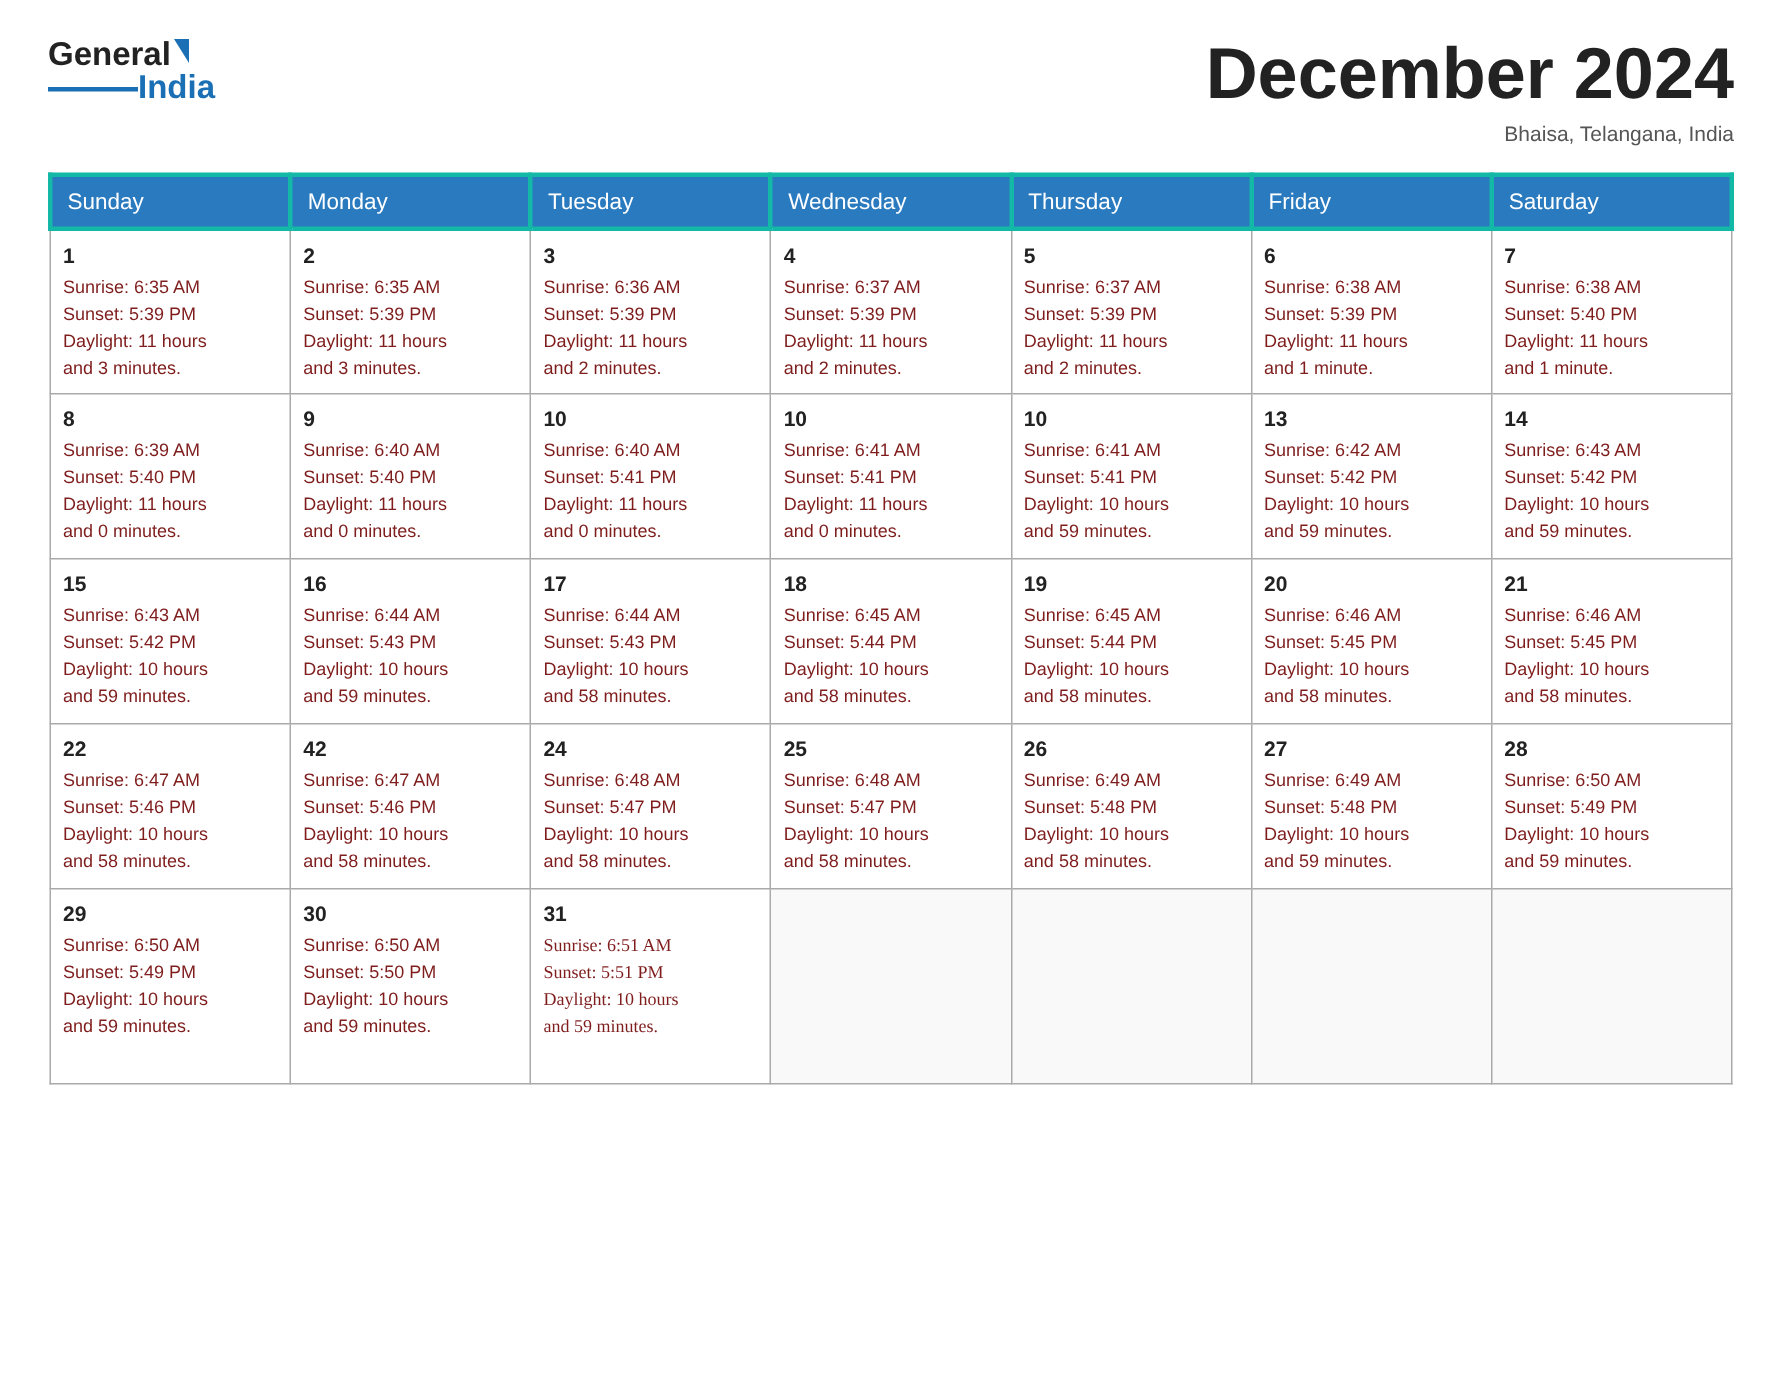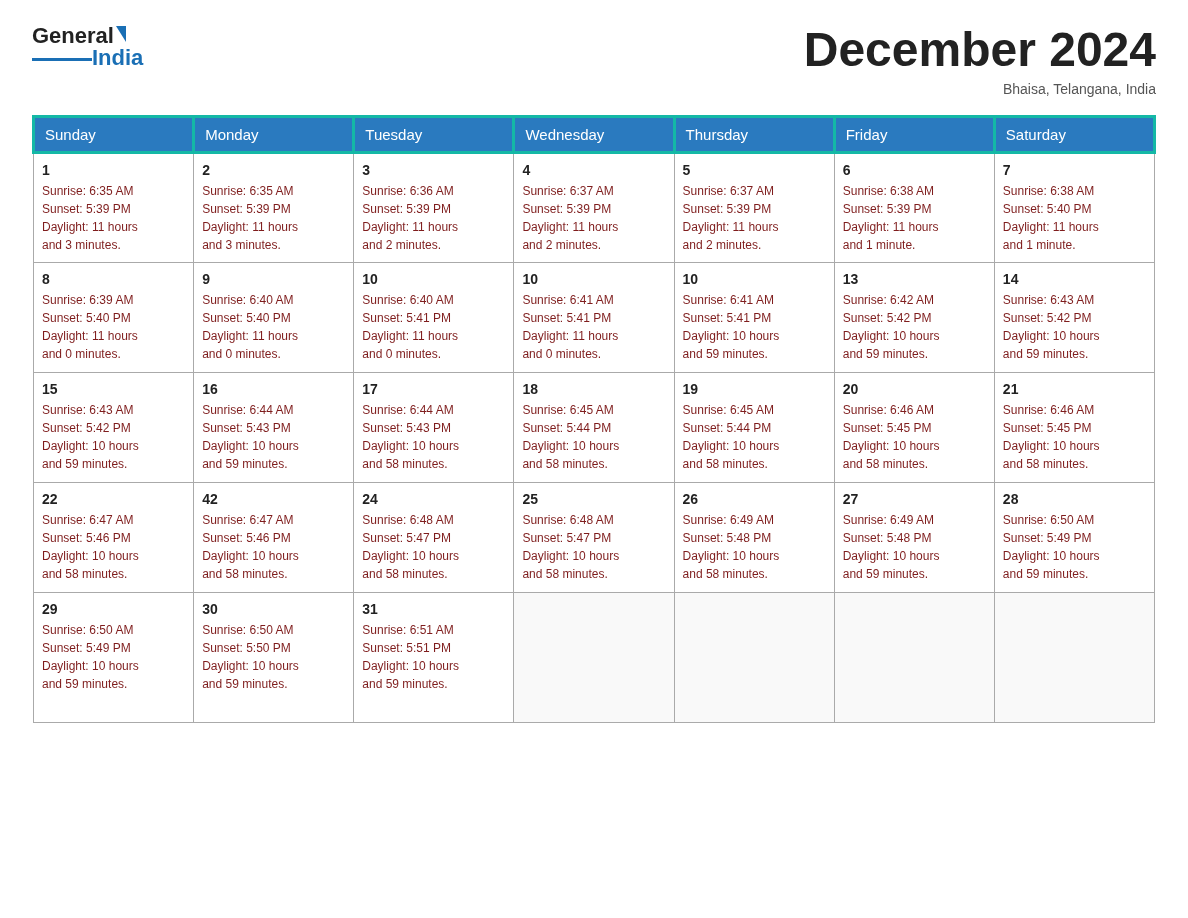--- a/index.html
+++ b/index.html
@@ -243,21 +243,21 @@
       </tr>
       <tr>
         <td><span class="day-num">29</span><span class="day-info" style="white-space: pre-line;">Sunrise: 6:50 AM
 Sunset: 5:49 PM
 Daylight: 10 hours
 and 59 minutes.</span></td>
         <td><span class="day-num">30</span><span class="day-info" style="white-space: pre-line;">Sunrise: 6:50 AM
 Sunset: 5:50 PM
 Daylight: 10 hours
 and 59 minutes.</span></td>
-        <td><span class="day-num">31</span><span class="day-info" style="white-space: pre-line;">Sunrise: 6:51 AM
+        <td><span class="day-num">31</span><span class="day-info" style="white-space: pre-line; font-family: Liberation Serif, serif;">Sunrise: 6:51 AM
 Sunset: 5:51 PM
 Daylight: 10 hours
 and 59 minutes.</span></td>
         <td class="empty"></td>
         <td class="empty"></td>
         <td class="empty"></td>
         <td class="empty"></td>
       </tr>
     </tbody>
 </table>

